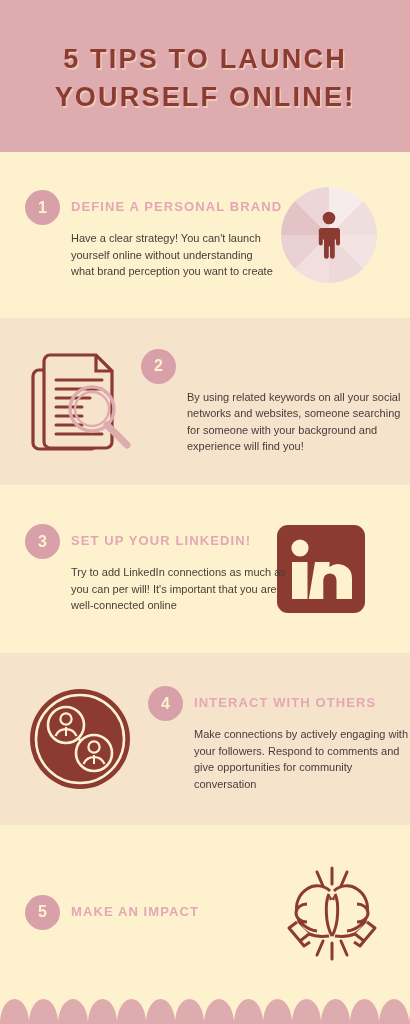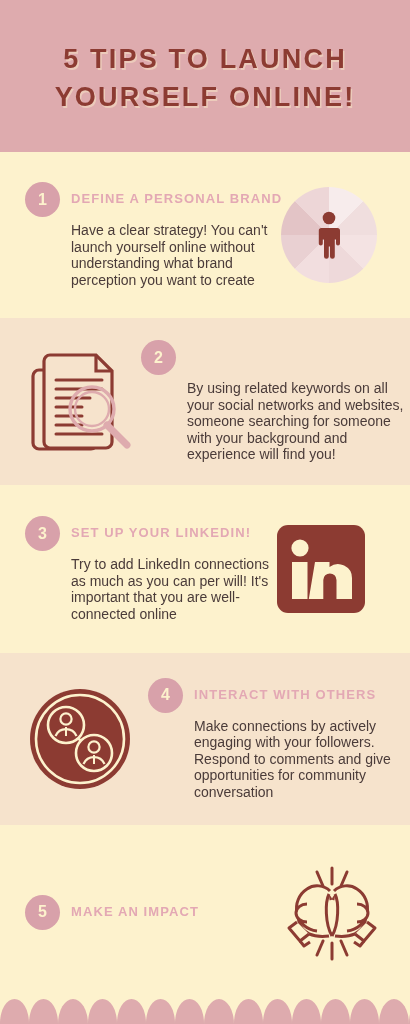--- a/index.html
+++ b/index.html
@@ -69,21 +69,21 @@
   .sec-title {
     color:#e3a8b4;
     font-size:13px;
     font-weight:bold;
     letter-spacing:1.1px;
     text-transform:uppercase;
     white-space:nowrap;
   }
   .sec-body {
     color:#4a3b39;
-    font-size:14px;
+    font-size:11px;
     line-height:16.5px;
   }
   .icon-col { flex:0 0 auto; display:flex; align-items:center; justify-content:center; }
 
   
   #sec1 .text-col { margin-left:25px; width:252px; }
   #sec1 .badge { margin-top:0; }
   #sec1 .sec-title { margin-left:11px; margin-top:9px; }
   #sec1 .sec-body { margin-left:46px; margin-top:5px; width:205px; }
   #sec1 .icon-col { margin-left:4px; }

